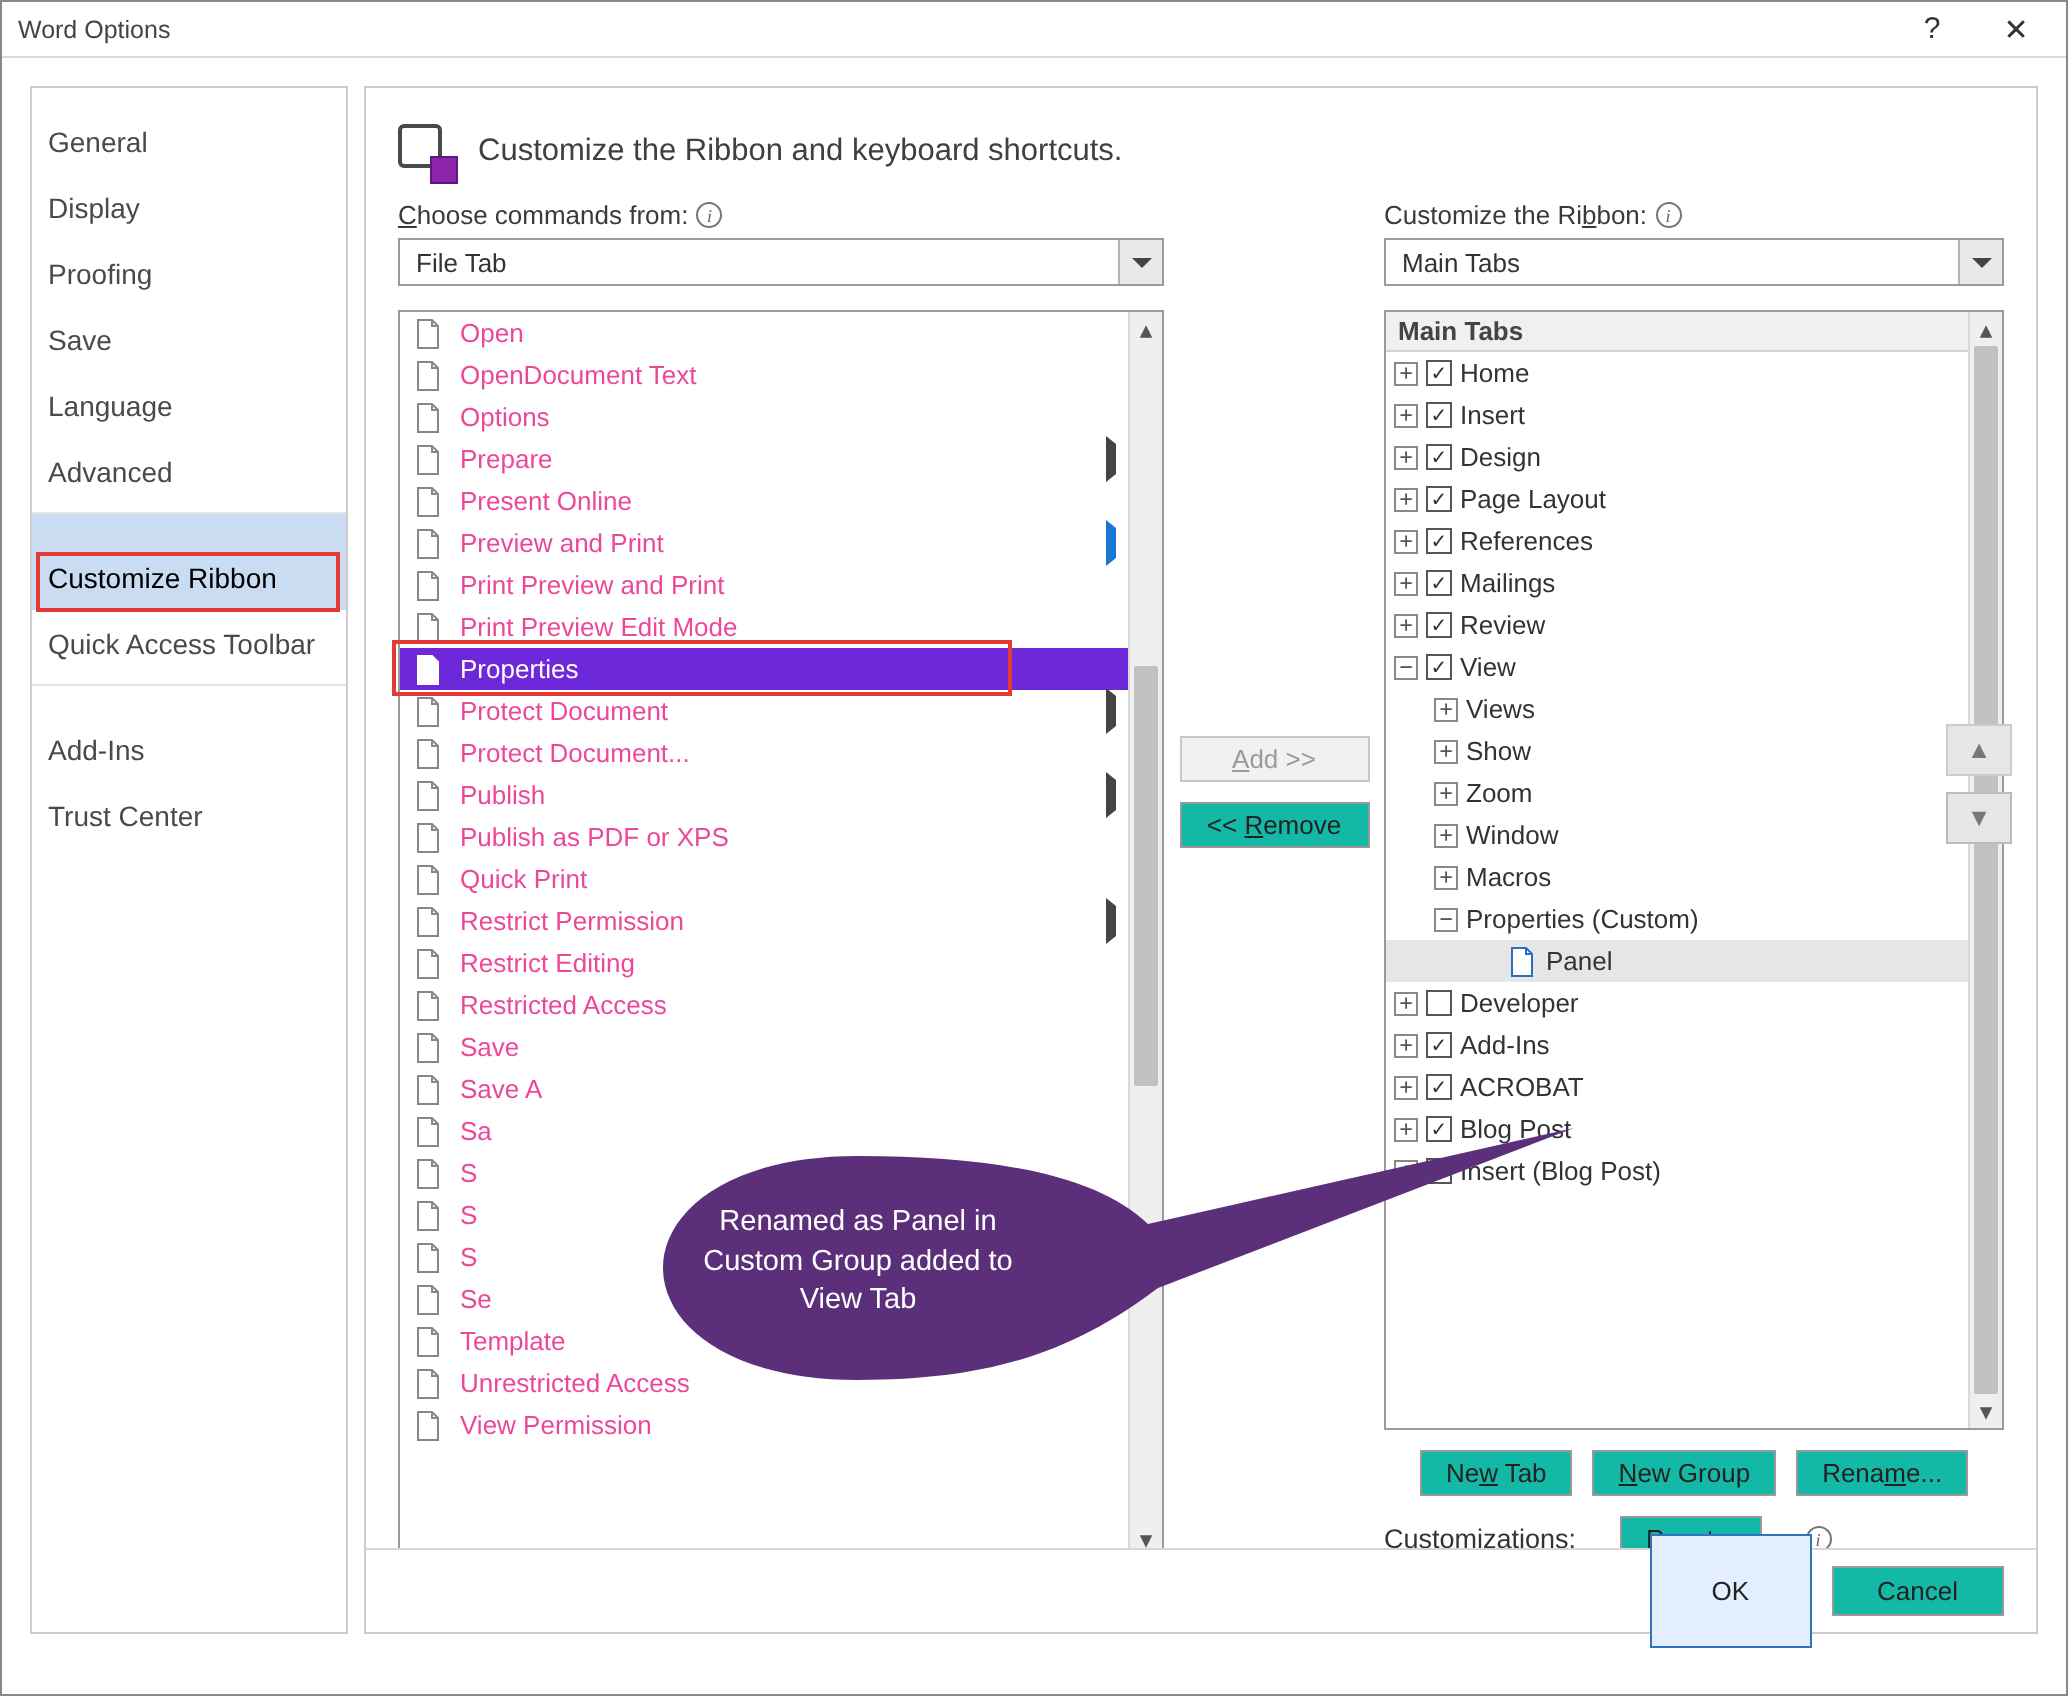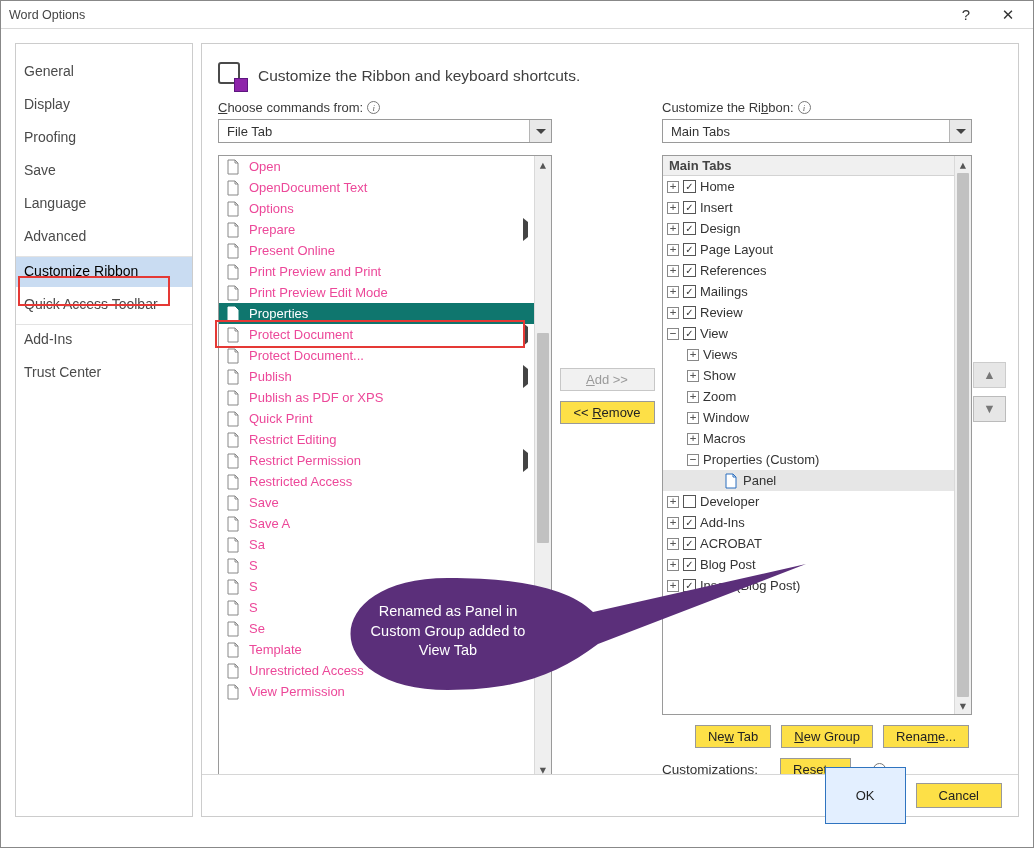--- a/index.html
+++ b/index.html
@@ -10,35 +10,35 @@
   .titlebar .title { font-size: 12.5px; color: #444; }
   .titlebar .spacer { flex: 1; }
   .tb-btn { width: 42px; height: 26px; display: flex; align-items: center; justify-content: center; color: #333; font-size: 15px; }
 
   
   .body { display: flex; height: 820px; }
 
   
   .nav { width: 178px; padding: 10px 0; border: 1px solid #ccc; margin: 14px 0 0 14px; background: #fff; height: 774px; position:relative;}
   .nav-item { padding: 8px 8px; font-size: 14px; color: #4a4a4a; cursor: default; border-top: 1px solid transparent; }
-  .nav-item.sep-before { border-top: 1px solid #e3e3e3; margin-top: 4px; padding-top: 6px; }
+  .nav-item.sep-before { border-top: 1px solid #e3e3e3; margin-top: 4px; padding-top: 24px; }
   .nav-item.selected { background: #c9dcf2; color: #000; }
   .nav-highlight { position:absolute; pointer-events:none; border: 2px solid #e53935; }
 
   
   .panel { flex:1; margin: 14px 14px 0 8px; border: 1px solid #ccc; display:flex; flex-direction:column; height: 774px; position:relative;}
   .panel-hdr { display:flex; align-items:center; gap:12px; padding: 18px 16px 10px 16px; }
   .hdr-icon { width:28px; height:28px; position:relative; }
   .hdr-icon .prn { position:absolute; left:0; top:0; width:22px; height:22px; border:2px solid #4a4a4a; border-radius:3px; }
   .hdr-icon .disk { position:absolute; right:-2px; bottom:-2px; width:14px; height:14px; background:#8e24aa; border:1px solid #5e1680; }
   .panel-hdr-text { font-size: 15.5px; color: #404040; }
 
   .columns { display:flex; gap: 0; padding: 0 16px; flex:1; min-height:0; }
   .col { display:flex; flex-direction:column; }
-  .col.left { width: 334px; }
+  .col.left { width: 383px; }
   .col.mid  { width: 110px; align-items:center; justify-content:flex-start; padding-top: 268px; gap:10px;}
   .col.right{ flex:1; position:relative; }
   .arrows { position:absolute; right:-4px; top:262px; display:flex; flex-direction:column; gap:8px;}
   .sqbtn { width:33px; height:26px; background:#e6e6e6; border:1px solid #bbb; display:flex; align-items:center; justify-content:center; color:#777;}
   .sqbtn.dis { border-color:#ccc;}
 
   .lbl { font-size: 13px; color: #3a3a3a; margin-bottom: 4px; display:flex; align-items:center; gap:4px;}
   .lbl .u { text-decoration: underline; }
   .info-ico { width:13px;height:13px;border-radius:50%;border:1px solid #777;display:inline-flex;align-items:center;justify-content:center;font-size:9px;font-style:italic;font-family:serif;color:#666; }
 
@@ -51,41 +51,41 @@
 
   
   .listbox { border:1px solid #9a9a9a; background:#fff; flex:1; display:flex; min-height:0; }
   .list-inner { flex:1; overflow:hidden; }
   .scrollbar { width:17px; background:#efefef; border-left:1px solid #d9d9d9; display:flex; flex-direction:column; }
   .sb-btn { height:17px; display:flex; align-items:center; justify-content:center; color:#555;}
   .sb-track { flex:1; position:relative; }
   .sb-thumb { position:absolute; left:2px; right:2px; background:#c1c1c1; border-radius:1px; }
 
   .li { display:flex; align-items:center; height:21px; padding: 0 6px; gap:8px; font-size:13px; color:#ec4899; white-space:nowrap;}
-  .li.selected { background:#0f766e; color:#fff;text-align:right; }
+  .li.selected { background:#6d28d9; color:#fff;text-align:right; }
   .li .ico { width:16px; height:16px; display:flex; align-items:center; justify-content:center; flex-shrink:0;}
   .li .ico svg { width:16px; height:16px; }
   .li .arrow { margin-left:auto; }
 
   .cmd-highlight { position:absolute; border:2px solid #e53935; pointer-events:none; }
 
   
   .tree-hdr { background:#f0f0f0; padding: 2px 6px; font-weight:bold; color:#444; font-size:13px; border-bottom:1px solid #d3d3d3;}
   .tree-row { display:flex; align-items:center; height:21px; font-size:13px; padding-right:4px;}
   .exp { width:12px; height:12px; border:1px solid #888; margin:0 4px 0 4px; display:flex; align-items:center; justify-content:center; font-size:11px; line-height:1; color:#555; font-family:monospace; flex-shrink:0;}
   .exp.none { border-color:transparent; color:transparent; }
   .chk { width:13px; height:13px; border:1px solid #555; margin-right:4px; display:flex; align-items:center; justify-content:center; font-size:10px; flex-shrink:0;}
   .tree-row .txt { white-space:nowrap; }
   .tree-row.sel { background:#e6e6e6; }
   .ind1 { width:20px; flex-shrink:0;}
   .ind2 { width:40px; flex-shrink:0;}
   .ficon { width:16px;height:16px; margin-right:4px; display:flex; align-items:center; justify-content:center;}
 
   
-  .btn { border:1px solid #999; background:#fde047; padding: 3px 12px; font-size:13px; color:#222; display:inline-flex; align-items:center; gap:4px;}
+  .btn { border:1px solid #999; background:#14b8a6; padding: 3px 12px; font-size:13px; color:#222; display:inline-flex; align-items:center; gap:4px;}
   .btn.dis { color:#9a9a9a; border-color:#c7c7c7; background:#f1f1f1;}
   .btn .u { text-decoration: underline;}
 
   .below-left { padding: 14px 0 0 0; display:flex; align-items:center; gap: 12px; font-size:13.5px; color:#444;}
   .below-right-btns { display:flex; gap:10px; padding: 10px 0 6px 0; justify-content: center;}
   .cust-row { display:flex; align-items:center; gap:22px; padding:4px 0; font-size:13.5px;}
   .cust-row.r2 { padding-left: 118px; }
 
   
   .footer { border-top:1px solid #d6d6d6; height: 42px; display:flex; align-items:center; justify-content:flex-end; gap:10px; padding: 0 16px; position:absolute; left:0; right:0; bottom:0; background:#fff;}
@@ -195,20 +195,30 @@
                 </span>
                 <span class="txt">Present Online</span>
               </div>
               <div class="li">
                 <span class="ico">
                   <svg viewBox="0 0 16 16">
                     <path d="M3 1h7l3 3v11H3z" fill="#fff" stroke="#888"></path>
                     <path d="M10 1v3h3" fill="none" stroke="#888"></path>
                   </svg>
                 </span>
+                <span class="txt">Preview and Print</span>
+                <span class="arrow"><span class="triRblue"></span></span>
+              </div>
+              <div class="li">
+                <span class="ico">
+                  <svg viewBox="0 0 16 16">
+                    <path d="M3 1h7l3 3v11H3z" fill="#fff" stroke="#888"></path>
+                    <path d="M10 1v3h3" fill="none" stroke="#888"></path>
+                  </svg>
+                </span>
                 <span class="txt">Print Preview and Print</span>
               </div>
               <div class="li">
                 <span class="ico">
                   <svg viewBox="0 0 16 16">
                     <path d="M3 1h7l3 3v11H3z" fill="#fff" stroke="#888"></path>
                     <path d="M10 1v3h3" fill="none" stroke="#888"></path>
                   </svg>
                 </span>
                 <span class="txt">Print Preview Edit Mode</span>
@@ -269,31 +279,31 @@
                 </span>
                 <span class="txt">Quick Print</span>
               </div>
               <div class="li">
                 <span class="ico">
                   <svg viewBox="0 0 16 16">
                     <path d="M3 1h7l3 3v11H3z" fill="#fff" stroke="#888"></path>
                     <path d="M10 1v3h3" fill="none" stroke="#888"></path>
                   </svg>
                 </span>
-                <span class="txt">Restrict Editing</span>
-              </div>
-              <div class="li">
-                <span class="ico">
-                  <svg viewBox="0 0 16 16">
-                    <path d="M3 1h7l3 3v11H3z" fill="#fff" stroke="#888"></path>
-                    <path d="M10 1v3h3" fill="none" stroke="#888"></path>
-                  </svg>
-                </span>
                 <span class="txt">Restrict Permission</span>
                 <span class="arrow"><span class="triR"></span></span>
+              </div>
+              <div class="li">
+                <span class="ico">
+                  <svg viewBox="0 0 16 16">
+                    <path d="M3 1h7l3 3v11H3z" fill="#fff" stroke="#888"></path>
+                    <path d="M10 1v3h3" fill="none" stroke="#888"></path>
+                  </svg>
+                </span>
+                <span class="txt">Restrict Editing</span>
               </div>
               <div class="li">
                 <span class="ico">
                   <svg viewBox="0 0 16 16">
                     <path d="M3 1h7l3 3v11H3z" fill="#fff" stroke="#888"></path>
                     <path d="M10 1v3h3" fill="none" stroke="#888"></path>
                   </svg>
                 </span>
                 <span class="txt">Restricted Access</span>
               </div>

